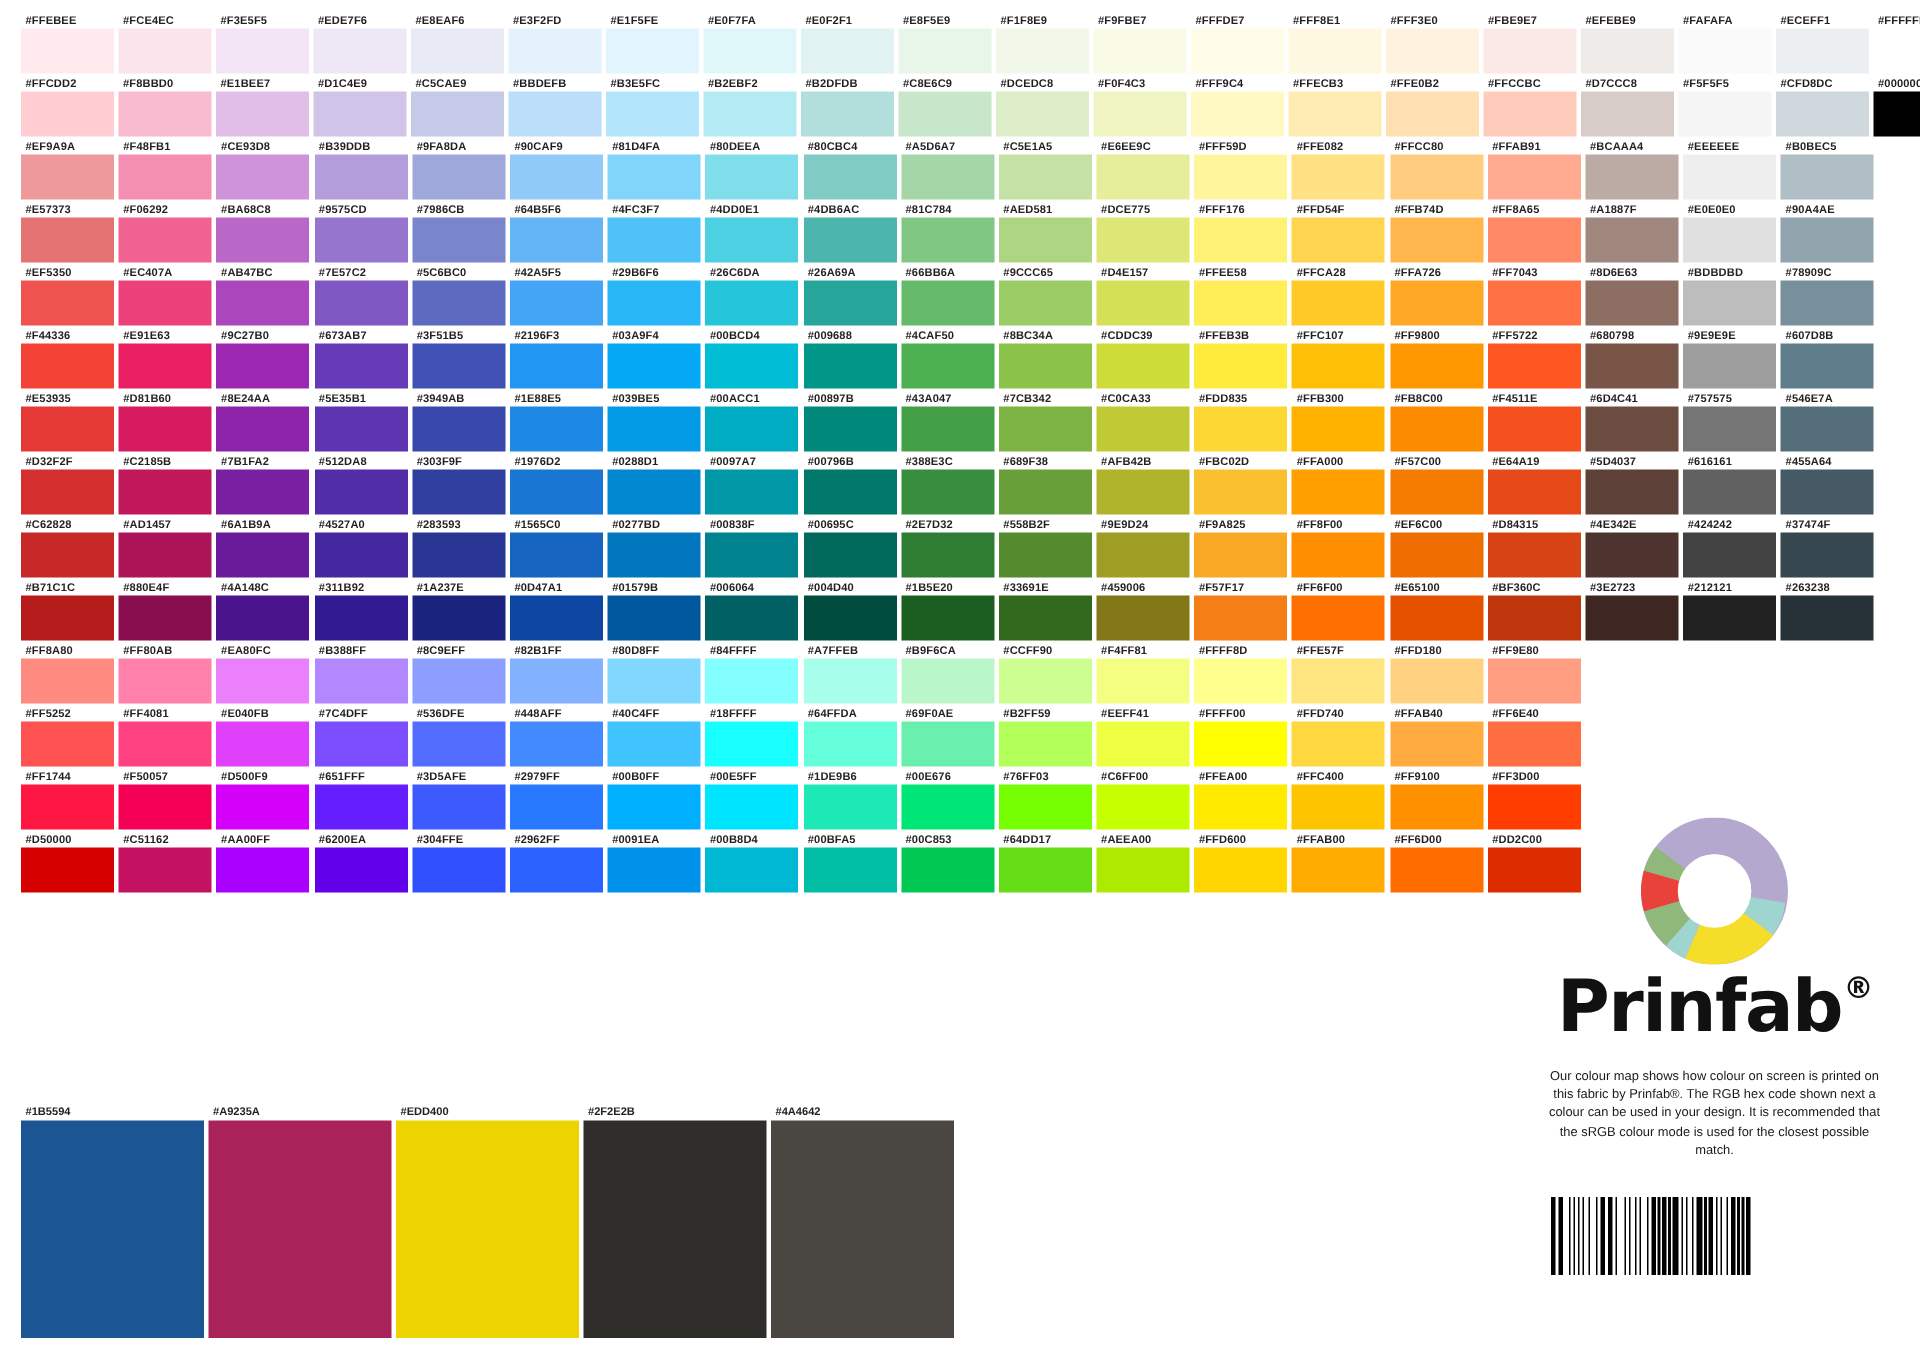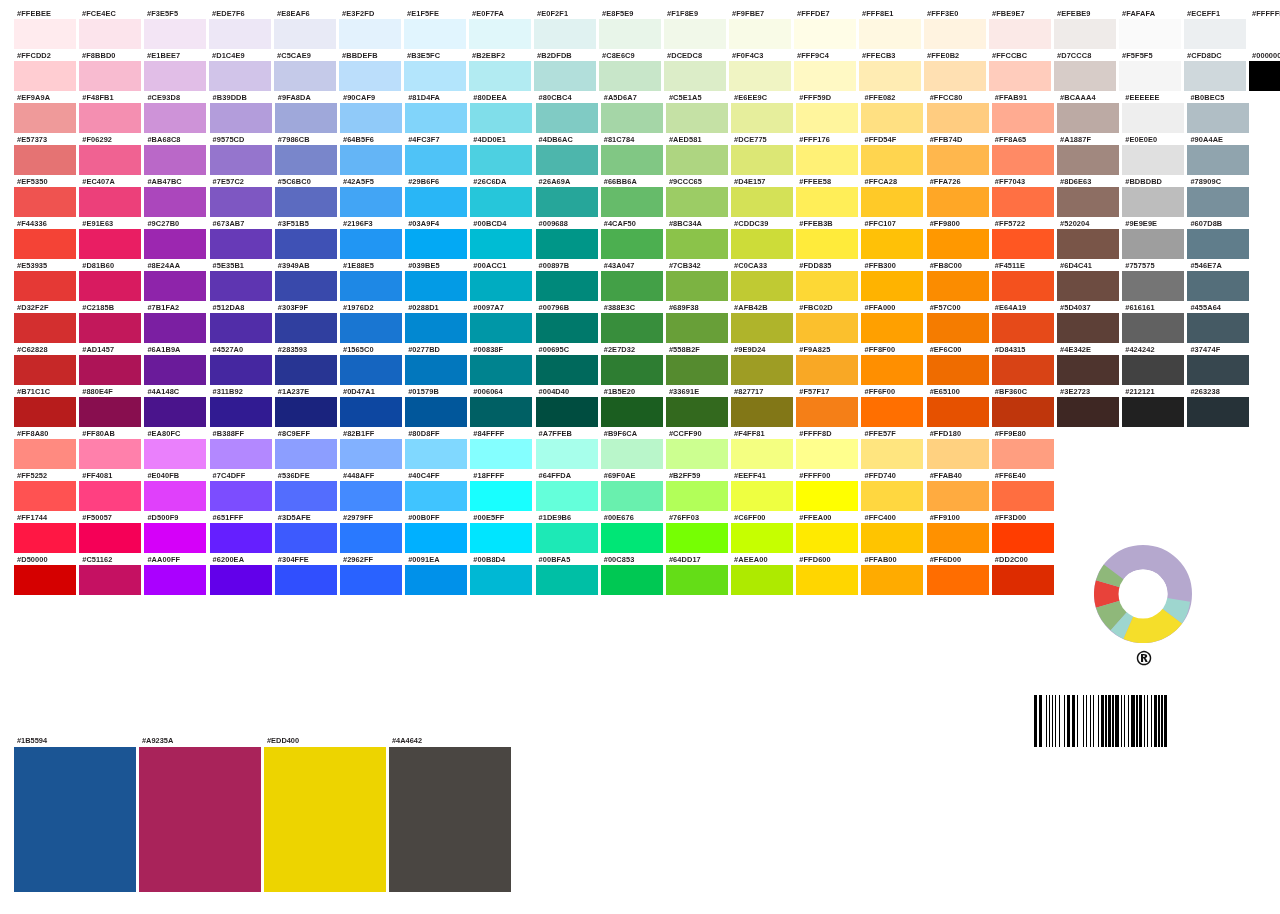--- a/index.html
+++ b/index.html
@@ -514,21 +514,21 @@
         </div>
         <div class="cell">
           <div class="hex">#FF9800</div>
           <div class="chip" style="background: rgb(255, 152, 0);"></div>
         </div>
         <div class="cell">
           <div class="hex">#FF5722</div>
           <div class="chip" style="background: rgb(255, 87, 34);"></div>
         </div>
         <div class="cell">
-          <div class="hex">#520204</div>
+          <div class="hex">#680798</div>
           <div class="chip" style="background: rgb(121, 85, 72);"></div>
         </div>
         <div class="cell">
           <div class="hex">#9E9E9E</div>
           <div class="chip" style="background: rgb(158, 158, 158);"></div>
         </div>
         <div class="cell">
           <div class="hex">#607D8B</div>
           <div class="chip" style="background: rgb(96, 125, 139);"></div>
         </div>
@@ -806,21 +806,21 @@
         </div>
         <div class="cell">
           <div class="hex">#1B5E20</div>
           <div class="chip" style="background: rgb(27, 94, 32);"></div>
         </div>
         <div class="cell">
           <div class="hex">#33691E</div>
           <div class="chip" style="background: rgb(51, 105, 30);"></div>
         </div>
         <div class="cell">
-          <div class="hex">#827717</div>
+          <div class="hex">#459006</div>
           <div class="chip" style="background: rgb(130, 119, 23);"></div>
         </div>
         <div class="cell">
           <div class="hex">#F57F17</div>
           <div class="chip" style="background: rgb(245, 127, 23);"></div>
         </div>
         <div class="cell">
           <div class="hex">#FF6F00</div>
           <div class="chip" style="background: rgb(255, 111, 0);"></div>
         </div>
@@ -1117,20 +1117,24 @@
           <div class="bighex">#1B5594</div>
           <div class="bigchip" style="background: rgb(27, 85, 148);"></div>
         </div>
         <div class="bigcell">
           <div class="bighex">#A9235A</div>
           <div class="bigchip" style="background: rgb(169, 35, 90);"></div>
         </div>
         <div class="bigcell">
           <div class="bighex">#EDD400</div>
           <div class="bigchip" style="background: rgb(237, 212, 0);"></div>
+        </div>
+        <div class="bigcell">
+          <div class="bighex">#2F2E2B</div>
+          <div class="bigchip" style="background: rgb(47, 46, 43);"></div>
         </div>
         <div class="bigcell">
           <div class="bighex">#4A4642</div>
           <div class="bigchip" style="background: rgb(74, 70, 66);"></div>
         </div>
       </div>
   </div>
 
   <div class="brand">
     <div class="logo">
@@ -1141,22 +1145,24 @@
           <path d="M 0 0 L -48 -14 A 50 50 0 0 1 -40 -30 Z" fill="#8fb87a"></path>
           <path d="M 0 0 L -48 14 A 50 50 0 0 0 -33 37 Z" fill="#8fb87a"></path>
           <path d="M 0 0 L -33 37 A 50 50 0 0 0 -20 46 Z" fill="#9ed6cf"></path>
           <path d="M 0 0 L -20 46 A 50 50 0 0 0 40 30 Z" fill="#f5de2a"></path>
           <path d="M 0 0 L 40 30 A 50 50 0 0 0 48 8 Z" fill="#9ed6cf"></path>
           <circle r="25" fill="#ffffff"></circle>
         </g>
       </svg>
     </div>
     <div class="wordmark">
+      <span>Prinfab</span>
         <span class="reg">®</span>
     </div>
+    <div class="blurb">Our colour map shows how colour on screen is printed on this fabric by Prinfab®. The RGB hex code shown next a colour can be used in your design. It is recommended that the sRGB colour mode is used for the closest possible match.</div>
     <div class="barcode">
       <svg width="218" height="52" viewBox="0 0 218 52" id="barcodeSvg">
           <rect x="0" y="0" width="3" height="52" fill="#000000"></rect>
           <rect x="5" y="0" width="3" height="52" fill="#000000"></rect>
           <rect x="12" y="0" width="1" height="52" fill="#000000"></rect>
           <rect x="15" y="0" width="1" height="52" fill="#000000"></rect>
           <rect x="18" y="0" width="1" height="52" fill="#000000"></rect>
           <rect x="21" y="0" width="1" height="52" fill="#000000"></rect>
           <rect x="25" y="0" width="1" height="52" fill="#000000"></rect>
           <rect x="30" y="0" width="1" height="52" fill="#000000"></rect>

